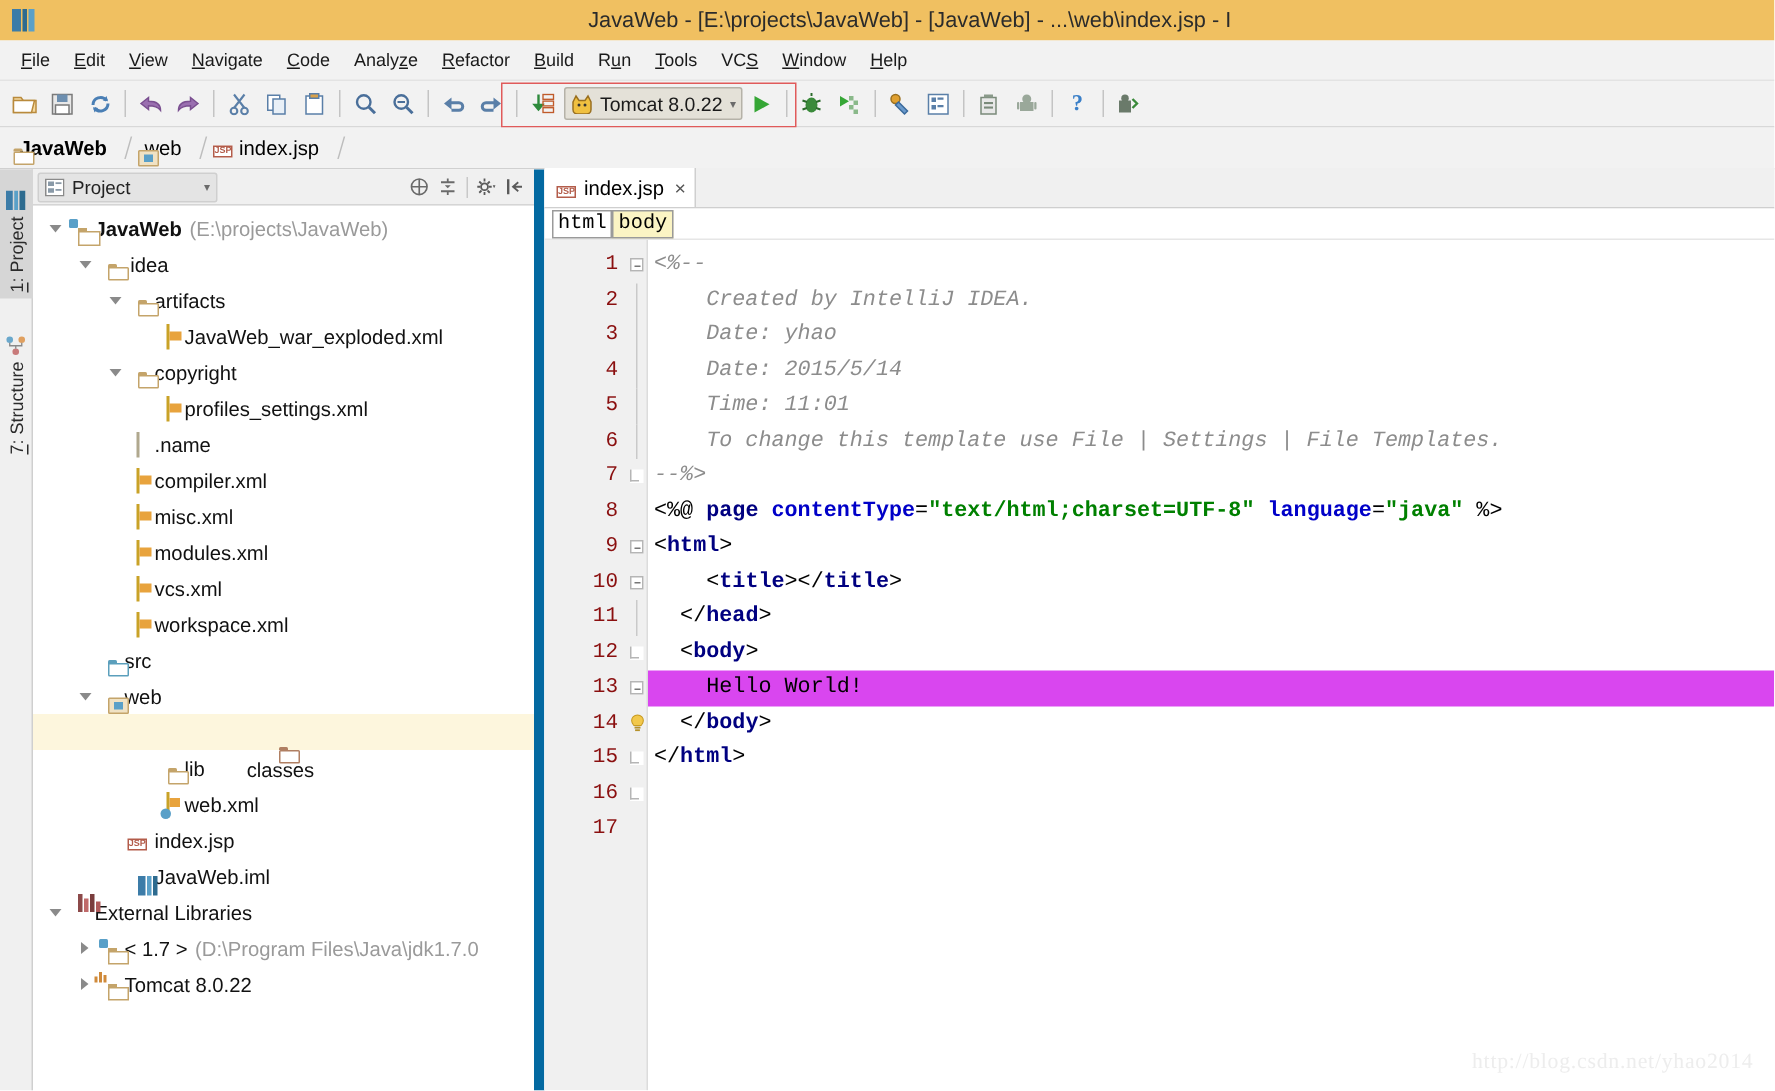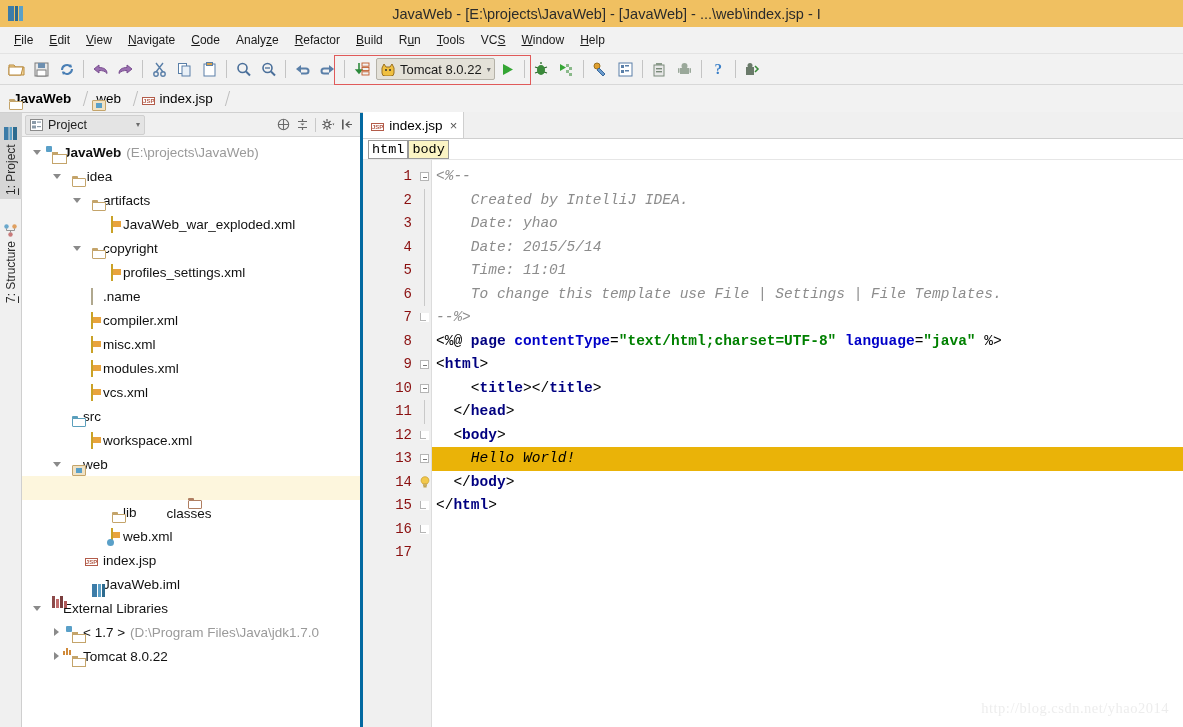--- a/index.html
+++ b/index.html
@@ -112,21 +112,21 @@
   .vtab.active { background: #d6d6d6; }
   .vtab u { text-decoration: underline; }
   .vtab-icon {
     writing-mode: horizontal-tb; transform: rotate(180deg);
     margin-top: 4px; display: inline-block;
   }
 
   
   .projectpanel {
     position: absolute; left: 22px; top: 113px; width: 341px; height: 614px;
-    background: #ffffff; border-right: 3px solid #0369a1;
+    background: #ffffff; border-right: 7px solid #0369a1;
   }
   .pp-header {
     height: 24px; background: #f0f0f0; border-bottom: 1px solid #d5d5d5;
     display: flex; align-items: center; padding: 0 3px;
   }
   .pp-title-box {
     display: flex; align-items: center; height: 20px;
     background: #e4e4e4; border: 1px solid #cfcfcf; border-radius: 2px;
     padding: 0 4px; min-width: 120px;
   }
@@ -270,21 +270,21 @@
   .fold-line { position:absolute; left:6px; top:0; width:1px; height:23.5px; background:#c9c9c9;}
   .bulb {
     position:absolute; left: 1px; top: 5px; width: 12px; height: 13px;
   }
   .codearea { flex: 1; position: relative; padding-top: 5px; background:#fff; overflow:hidden;}
   .cline {
     height: 23.5px; line-height: 23.5px; white-space: pre;
     font-family: "Liberation Mono", monospace; font-size: 14.5px; color: #000;
     padding-left: 4px;
   }
-  .cline.caret { background: #eab308; font-style: italic; }
+  .cline.caret { background: #d946ef; }
   .cmt { color: #8c8c8c; font-style: italic; }
   .tagpunct { color: #000; }
   .tagname { color: #000080; font-weight: bold; }
   .attr { color: #0000c8; font-weight: bold; }
   .attrval { color: #008000; font-weight: bold; }
   .jspd { color: #000; }
   .jspkw { color: #000080; font-weight: bold; }
   .txt { color: #000; }
 
   .watermark {
@@ -672,34 +672,34 @@
         </div>
         <div class="trow">
           <span style="display: inline-block; flex: 0 0 auto; width: 48px;"></span>
           <span class="twist"></span>
           <span class="ticon">
             <span><span class="fileicon xml"></span></span>
           </span>
           <span class="tlabel">vcs.xml</span>
         </div>
         <div class="trow">
+          <span style="display: inline-block; flex: 0 0 auto; width: 48px;"></span>
+          <span class="twist"></span>
+          <span class="ticon">
+            <span><span class="fileicon xml"></span></span>
+          </span>
+          <span class="tlabel">workspace.xml</span>
+        </div>
+        <div class="trow">
           <span style="display: inline-block; flex: 0 0 auto; width: 28px;"></span>
           <span class="twist"></span>
           <span class="ticon">
             <span><span class="fold teal"><span class="tab"></span><span class="bod"></span></span></span>
           </span>
           <span class="tlabel">src</span>
-        </div>
-        <div class="trow">
-          <span style="display: inline-block; flex: 0 0 auto; width: 48px;"></span>
-          <span class="twist"></span>
-          <span class="ticon">
-            <span><span class="fileicon xml"></span></span>
-          </span>
-          <span class="tlabel">workspace.xml</span>
         </div>
         <div class="trow">
           <span style="display: inline-block; flex: 0 0 auto; width: 28px;"></span>
           <span class="twist">
             <span class="tri-down"></span>
           </span>
           <span class="ticon">
             <span><span class="webfold"><span class="bod"></span><span class="dot"></span></span></span>
           </span>
           <span class="tlabel">web</span>

